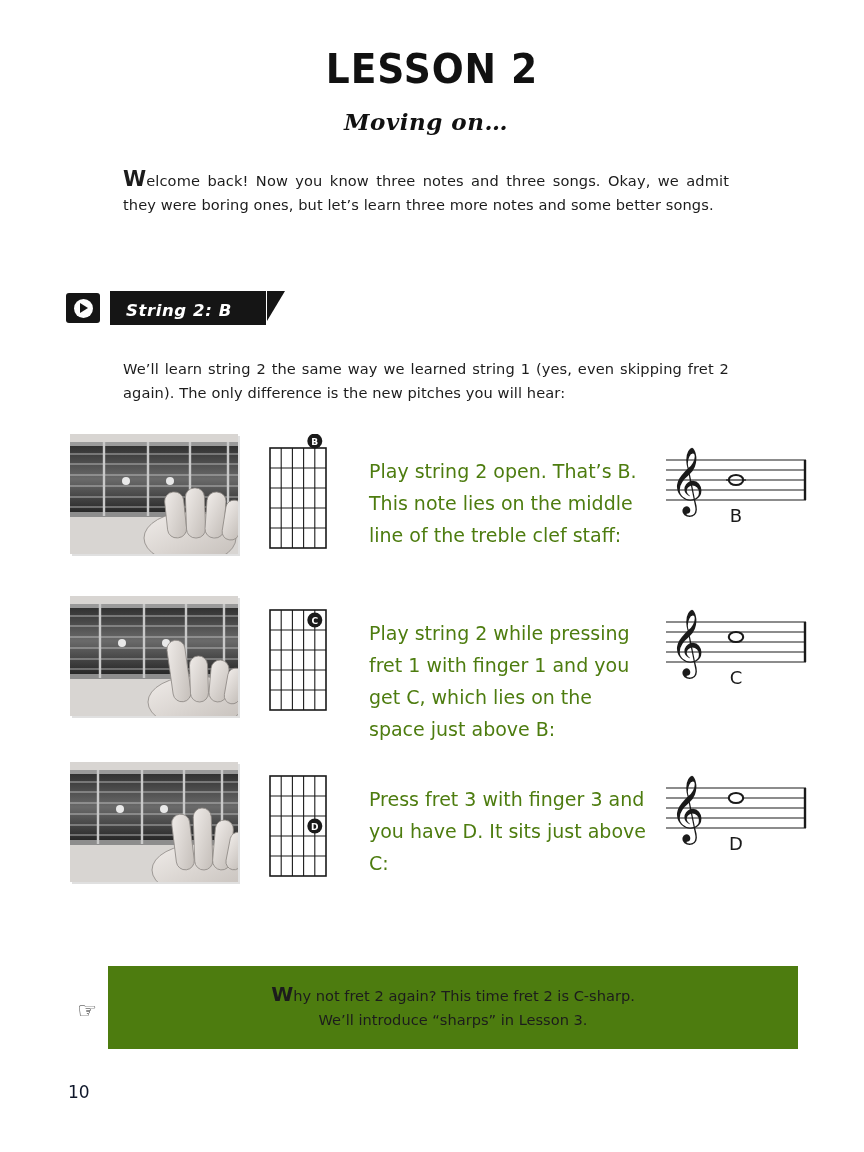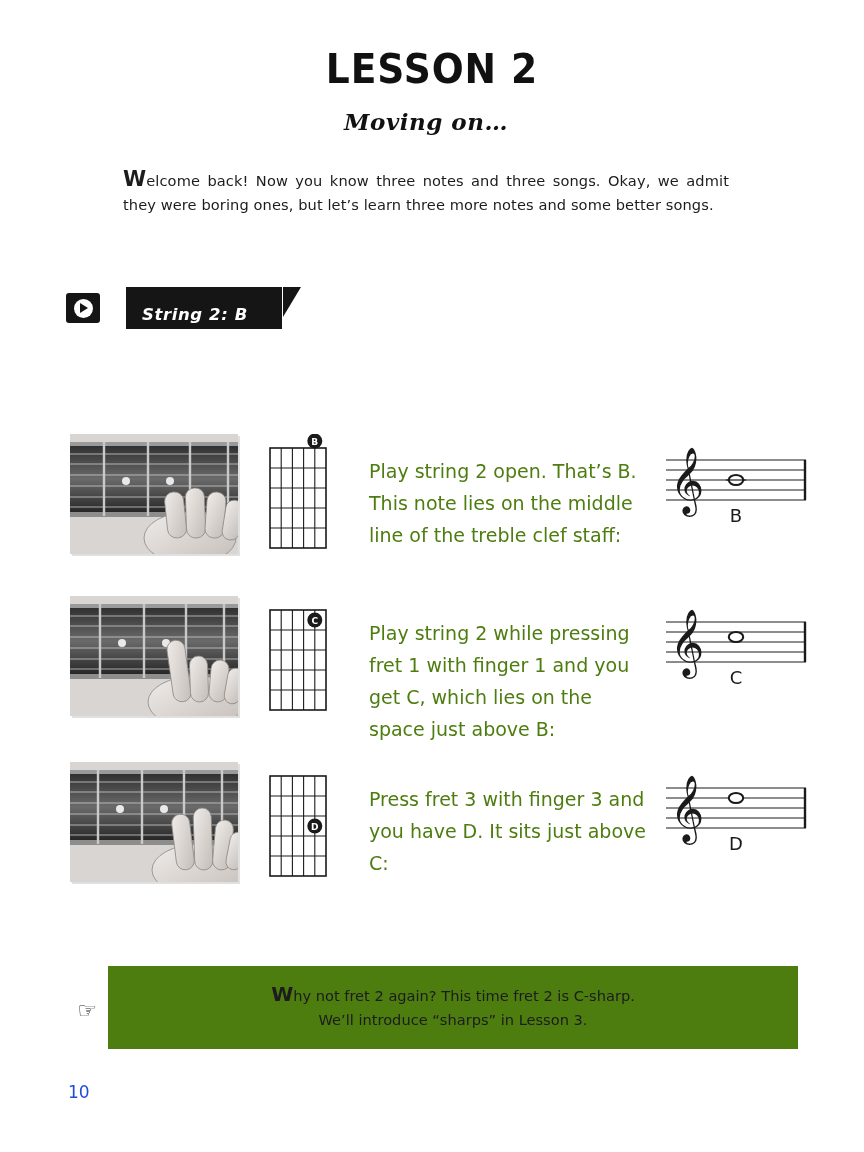--- a/index.html
+++ b/index.html
@@ -99,27 +99,26 @@
     border-bottom: 5px solid transparent;
     margin-left: 2px;
   }
   .banner-tag {
     position: relative;
     background: #151515;
     color: #fff;
     height: 30px;
     display: flex;
     align-items: center;
-    padding: 12px 34px 0 16px;
+    padding: 4px 34px 0 16px;
     font-family: "DejaVu Sans", sans-serif;
     font-style: italic;
     font-weight: 700;
     font-size: 16.5px;
     letter-spacing: 0.6px;
-    margin-left: 16px;
   }
   .banner-tag::after {
     content: "";
     position: absolute;
     right: -1px; top: 0;
     width: 0; height: 0;
     border-top: 30px solid #151515;
     border-right: 18px solid transparent;
     transform: translateX(100%);
   }
@@ -204,21 +203,21 @@
     line-height: 0;
   }
 
   
   .page-number {
     position: absolute;
     left: 68px;
     top: 1082px;
     font-family: "DejaVu Sans", sans-serif;
     font-size: 17px;
-    color: #1d4ed8;
+    color: #0f172a;
   }
 </style>
 </head>
 <body>
 
 <div class="page">
 
   <h1 class="lesson-title">LESSON 2</h1>
   <div class="lesson-subtitle">Moving on…</div>
 
@@ -229,20 +228,23 @@
 
   <div class="banner-row">
     <div class="play-box">
       <span class="play-circle">
           <span class="play-tri"></span>
         </span>
     </div>
     <div class="banner-tag">String 2:  B</div>
   </div>
 
+  <div class="body-col" style="top:344px;">
+    <p class="para">We’ll learn string 2 the same way we learned string 1 (yes, even skipping fret 2 again). The only difference is the new pitches you will hear:</p>
+  </div>
 
   <div class="note-row" style="top:434px;">
     <div class="photo">
       <svg width="168" height="120" viewBox="0 0 168 120">
         <defs>
           <linearGradient id="nk1" x1="0" y1="0" x2="0" y2="1">
             <stop offset="0%" stop-color="#2a2a2a"></stop>
               <stop offset="50%" stop-color="#6a6a6a"></stop>
               <stop offset="100%" stop-color="#1f1f1f"></stop>
           </linearGradient>

